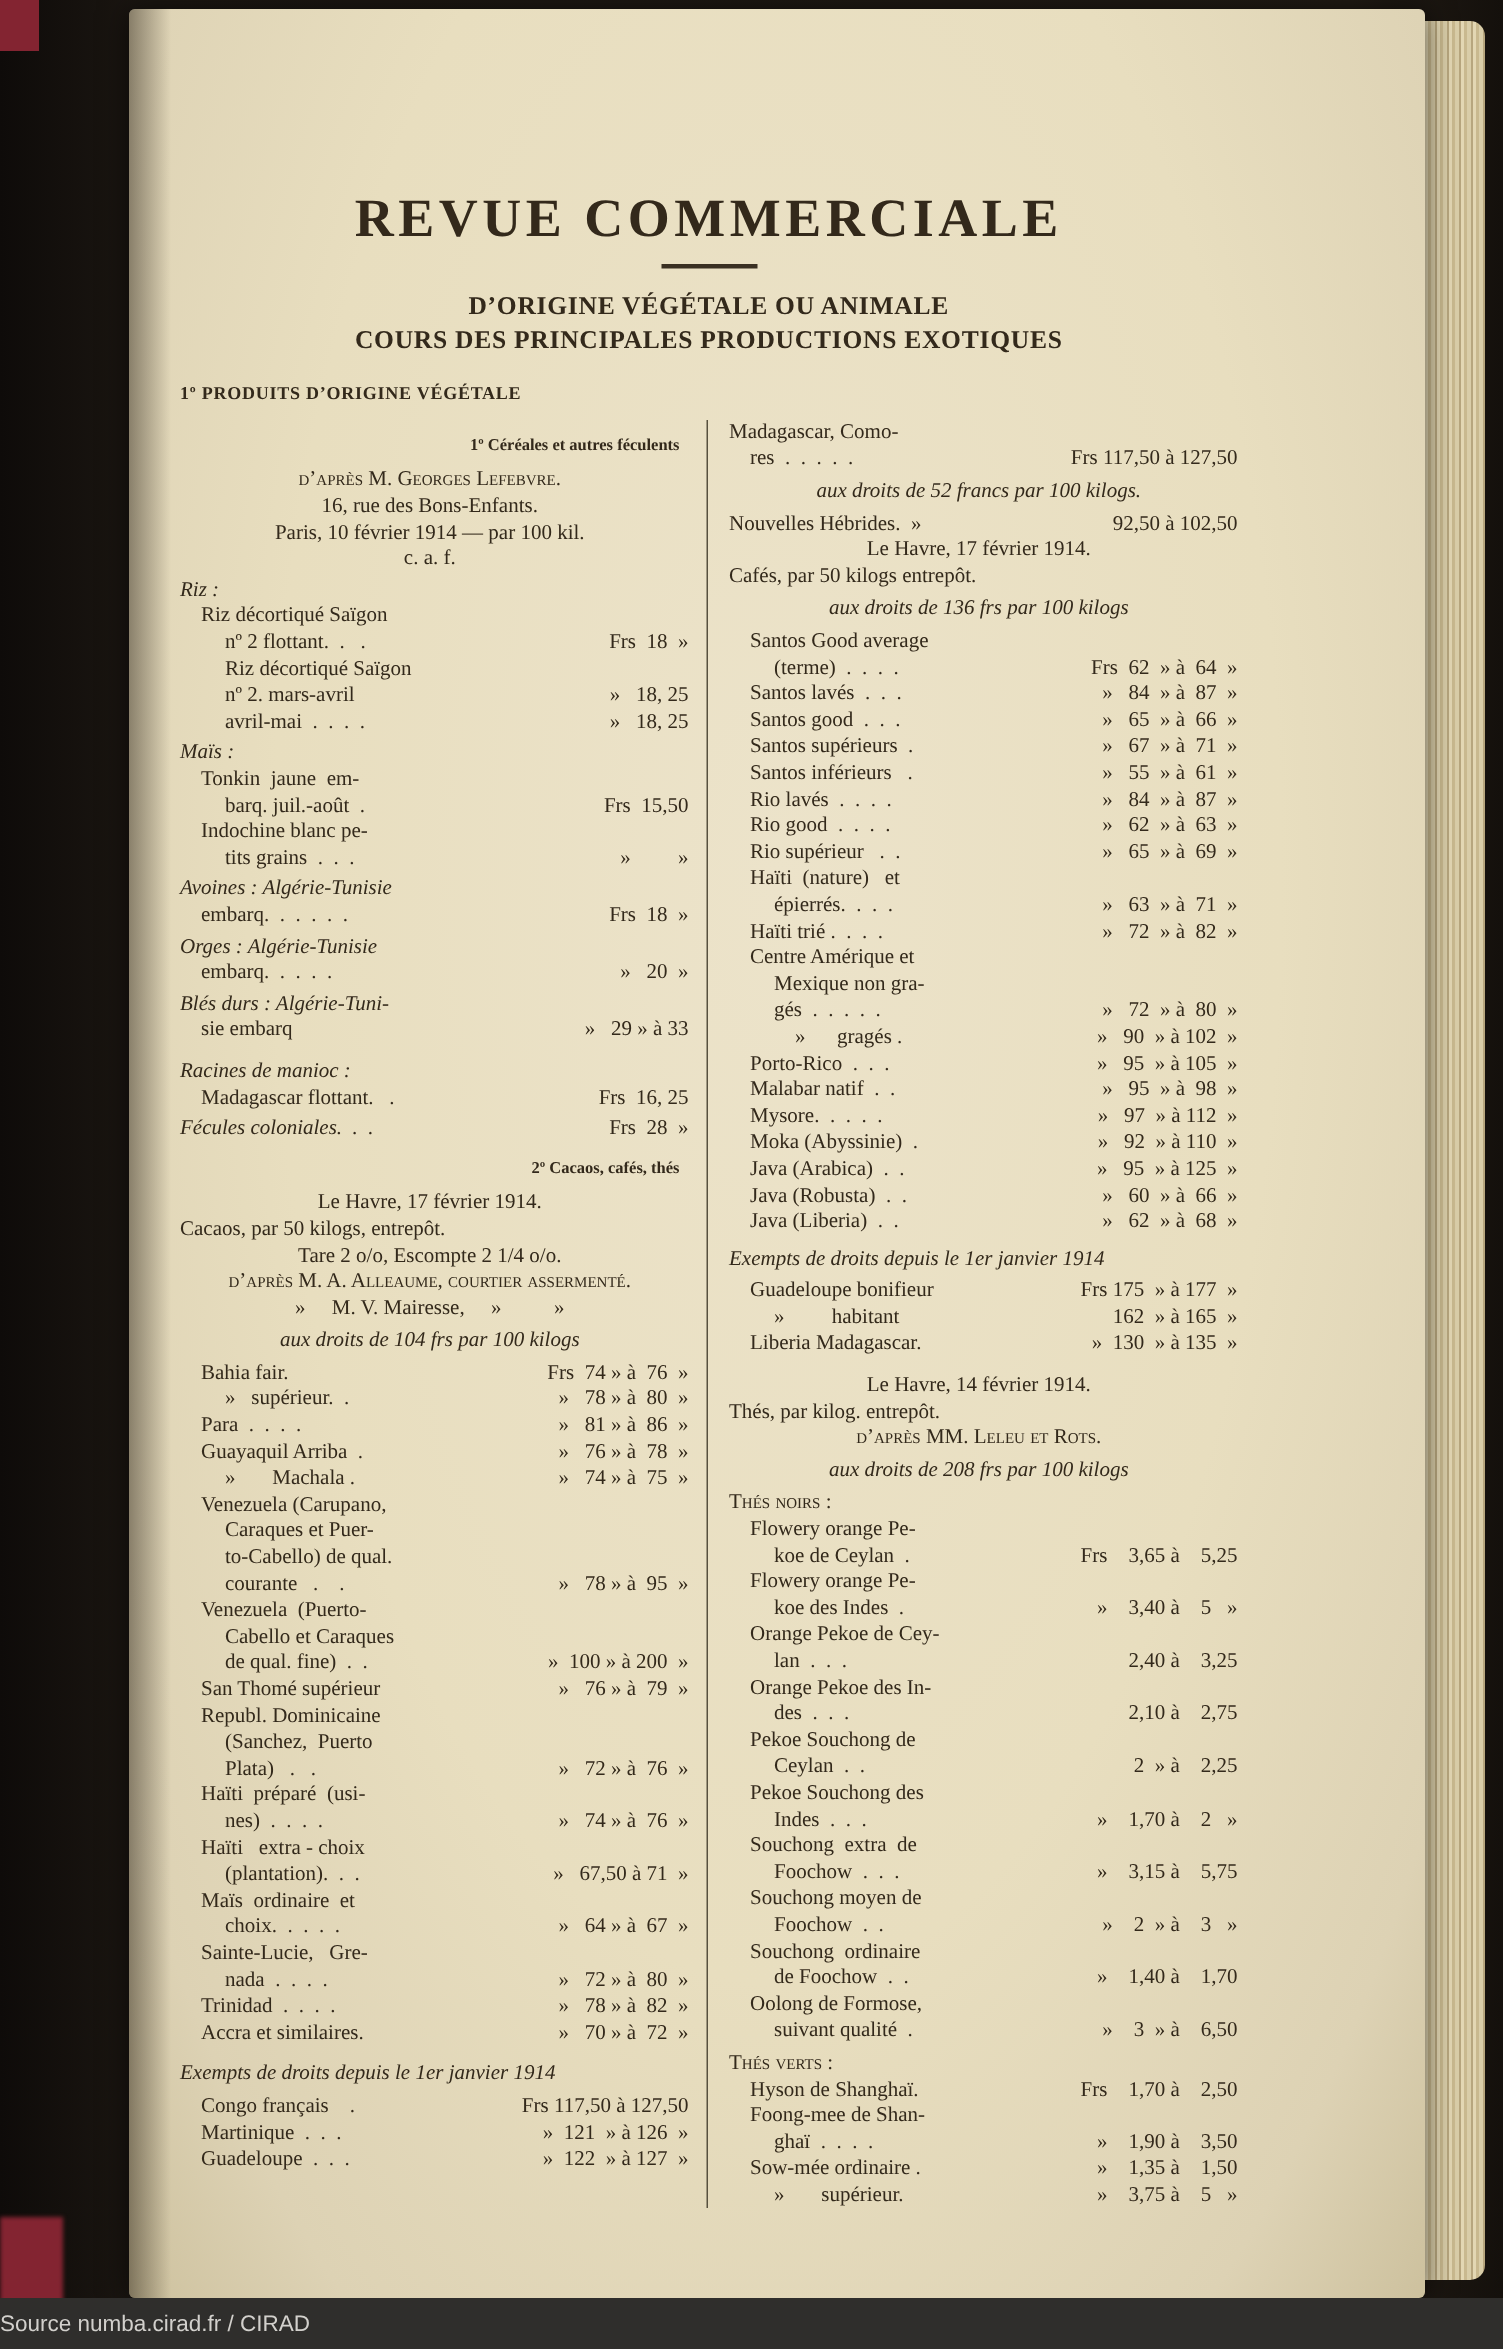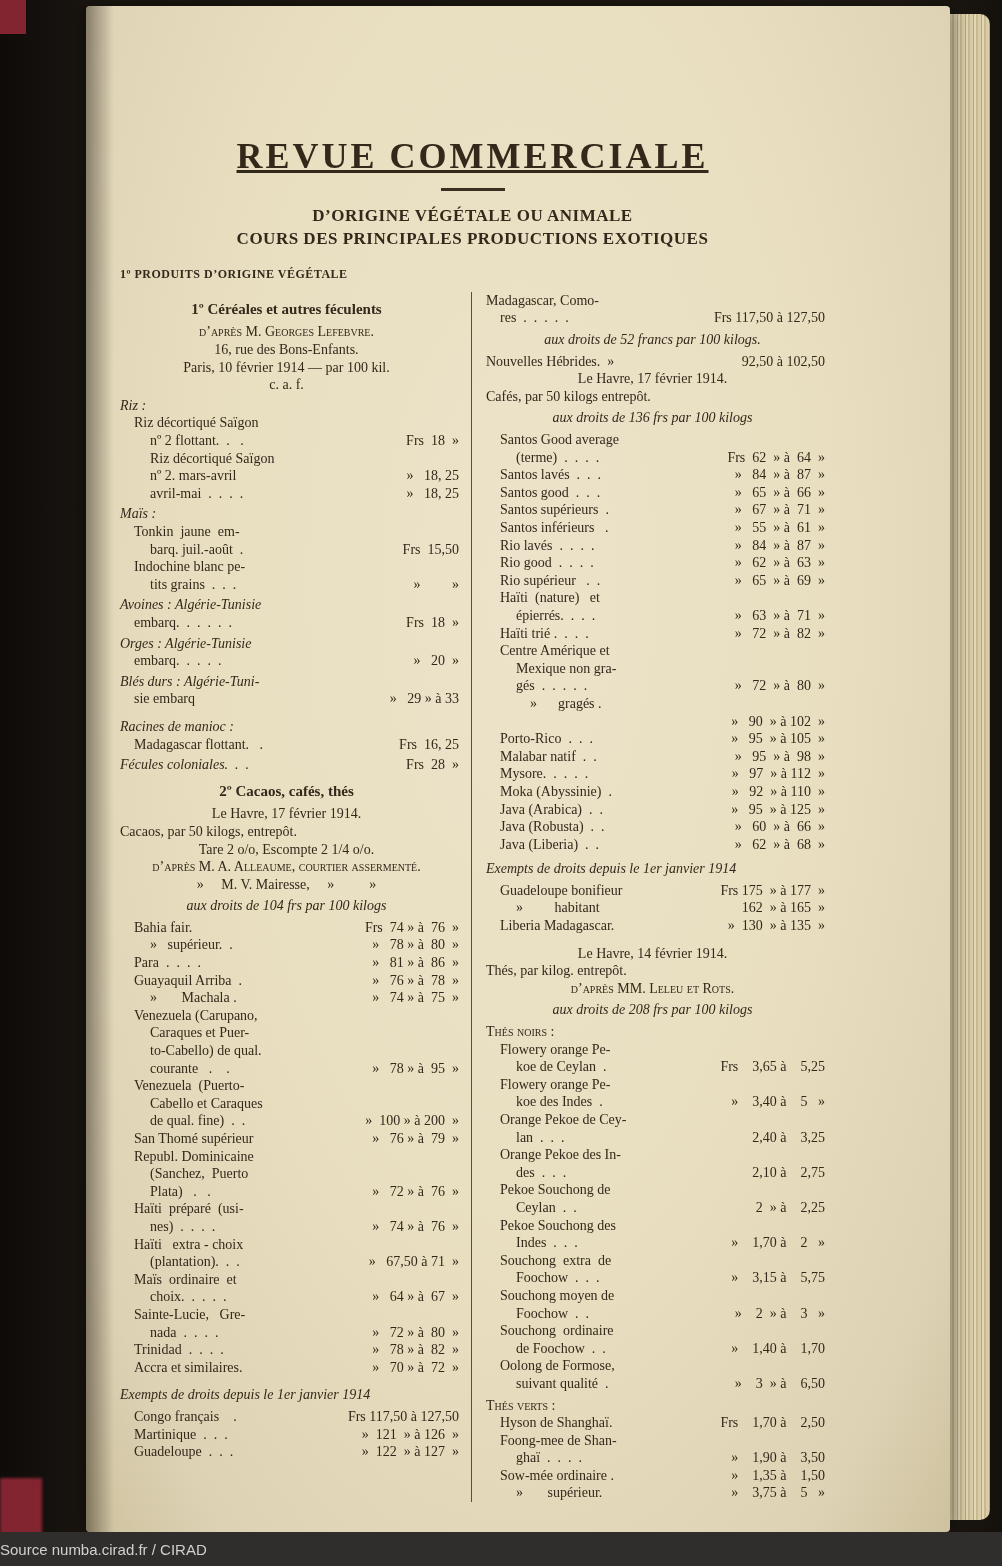--- a/index.html
+++ b/index.html
@@ -15,49 +15,49 @@
 
   .paper{position:absolute;left:86px;top:6px;width:864px;height:1526px;z-index:2;
     background:radial-gradient(ellipse at 50% 38%,#ece3ca 0%,#e8debf 55%,#ddd2b4 85%,#cdc19e 100%);
     border-radius:4px;box-shadow:0 0 20px rgba(0,0,0,.6);}
   .gutter-shadow{position:absolute;left:0;top:0;width:28px;height:100%;
     background:linear-gradient(90deg,rgba(30,22,12,.45),rgba(30,22,12,0));border-radius:4px 0 0 4px;}
 
   .content{position:absolute;left:34px;top:118px;width:705px;color:var(--ink,#33291b);
     font-family:"Liberation Serif","DejaVu Serif",serif;}
 
-  .title{font-size:36px;font-weight:700;letter-spacing:3px;text-align:center;margin:11px;text-decoration:underline;}
+  .title{font-size:36px;font-weight:700;letter-spacing:3px;text-align:center;margin:0;}
   .title-rule{width:64px;height:3px;background:#3a3022;margin:10px auto 14px;}
   .subtitle{text-align:center;font-weight:700;font-size:17px;letter-spacing:.5px;line-height:1.35;}
   .section-heading{text-align:left;font-weight:700;font-size:12px;letter-spacing:.5px;margin:16px 0 10px;}
 
   .columns{display:flex;align-items:stretch;margin-top:4px;}
   .col{flex:1;font-size:14px;line-height:17.6px;min-width:0;}
   .col-left{padding-right:12px;}
   .col-right{border-left:1px solid #57503e;padding-left:14px;}
 
   .line{display:flex;}
   .line .t{flex:1;white-space:pre-wrap;}
   .line .r{margin-left:auto;white-space:pre;padding-left:6px;}
 
-  .s-h .t{text-align:center;font-weight:700;font-size:15px;}
+  .s-h .t{text-align:right;font-weight:700;font-size:11px;}
   .s-h{margin:9px 0 5px;}
   .s-c .t{text-align:center;}
   .s-cs .t{text-align:center;font-variant:small-caps;}
   .s-ci .t{text-align:center;font-style:italic;}
   .s-ci{margin:4px 0;}
   .s-i0 .t{font-style:italic;}
   .s-i0{margin-top:3px;}
   .s-ih .t{font-style:italic;}
   .s-ih{margin:7px 0 4px;}
   .s-sc0 .t{font-variant:small-caps;}
   .s-sc0{margin-top:4px;gap:32px;}
   .s-l1{padding-left:14px;}
   .s-l2{padding-left:30px;}
-  .s-l3{padding-left:44px;flex-direction:column;}
+  .s-l3{padding-left:44px;}
   .mt{margin-top:10px;}
 
   .footer-bar{position:absolute;left:0;bottom:0;width:100%;height:34px;z-index:5;
     background:var(--footer_bg,#2f2e2c);display:flex;align-items:center;justify-content:flex-start;
     padding-right:14px;box-sizing:border-box;color:var(--footer_text,#d2d0cc);
     font:15px "Liberation Sans",sans-serif;}
 </style>
 </head>
 <body>
 

